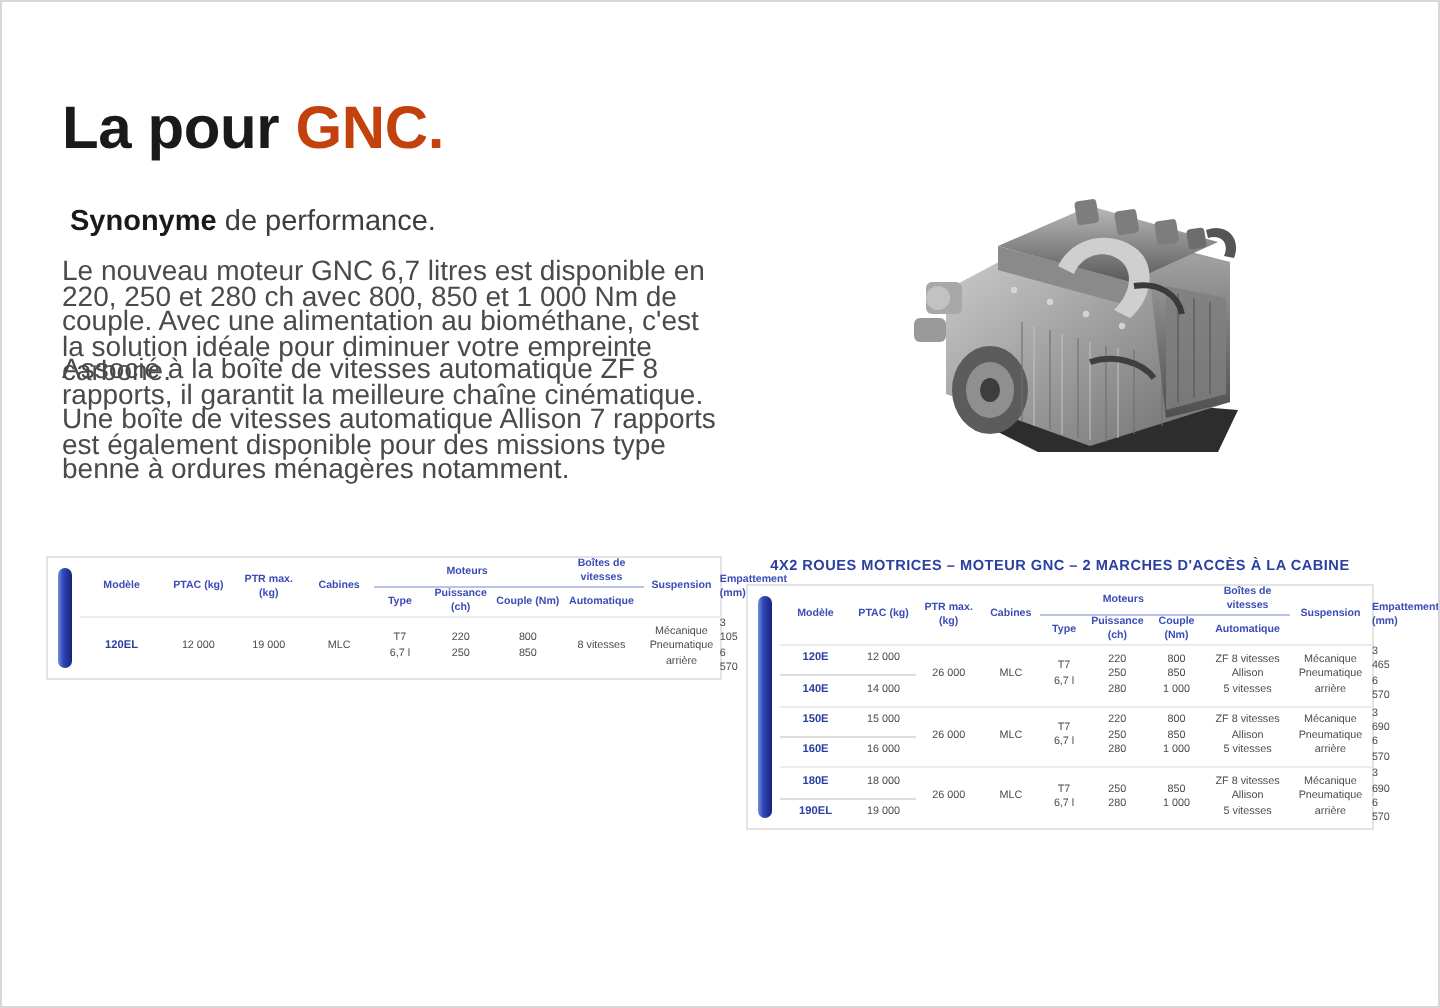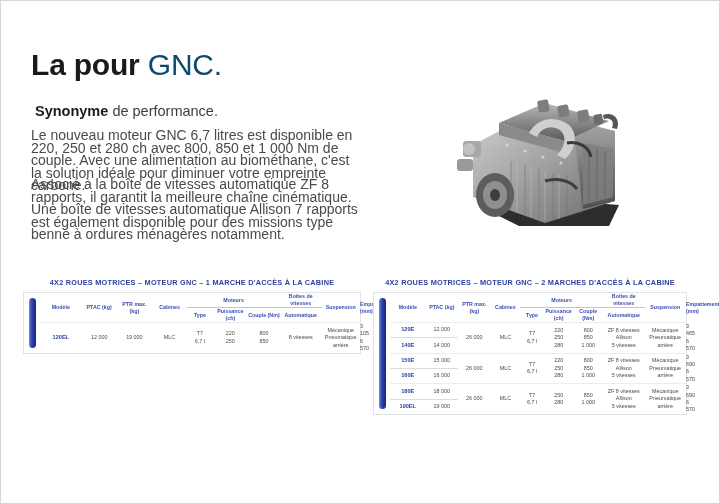--- a/index.html
+++ b/index.html
@@ -20,21 +20,21 @@
   }
 
   
   .title{
     position:absolute;left:30px;top:26px;
     font-size:30px;line-height:36px;
     letter-spacing:-0.2px;
     white-space:nowrap;
   }
   .title .strong{font-weight:700;color:#1a1a1a;}
-  .title .light{font-weight:400;color:#0c4a6e;}
+  .title .light{font-weight:700;color:#c2410c;}
 
   .subtitle{
     position:absolute;left:34px;top:89px;
     font-size:14.5px;line-height:18px;
     white-space:nowrap;
   }
   .subtitle .strong{font-weight:700;color:#1a1a1a;}
   .subtitle .light{font-weight:400;color:#3d3d3d;}
 
   .para{
@@ -220,21 +220,20 @@
       <g fill="#dcdcdc" opacity="0.85">
         <circle cx="74" cy="60" r="1.6"></circle>
           <circle cx="92" cy="66" r="1.6"></circle>
         <circle cx="110" cy="72" r="1.6"></circle>
           <circle cx="128" cy="78" r="1.6"></circle>
       </g>
     </svg>
   </div>
 
   <div class="table-block left">
-    <div class="tbl-title">4X2 ROUES MOTRICES – MOTEUR GNC – 1 MARCHE D'ACCÈS À LA CABINE</div>
     <div class="tbl-panel">
       <div class="bluebar"></div>
       <table class="spec">
         <colgroup>
           <col style="width:13%">
             <col style="width:11%">
             <col style="width:11%">
           <col style="width:11%">
             <col style="width:8%">
             <col style="width:11%">

